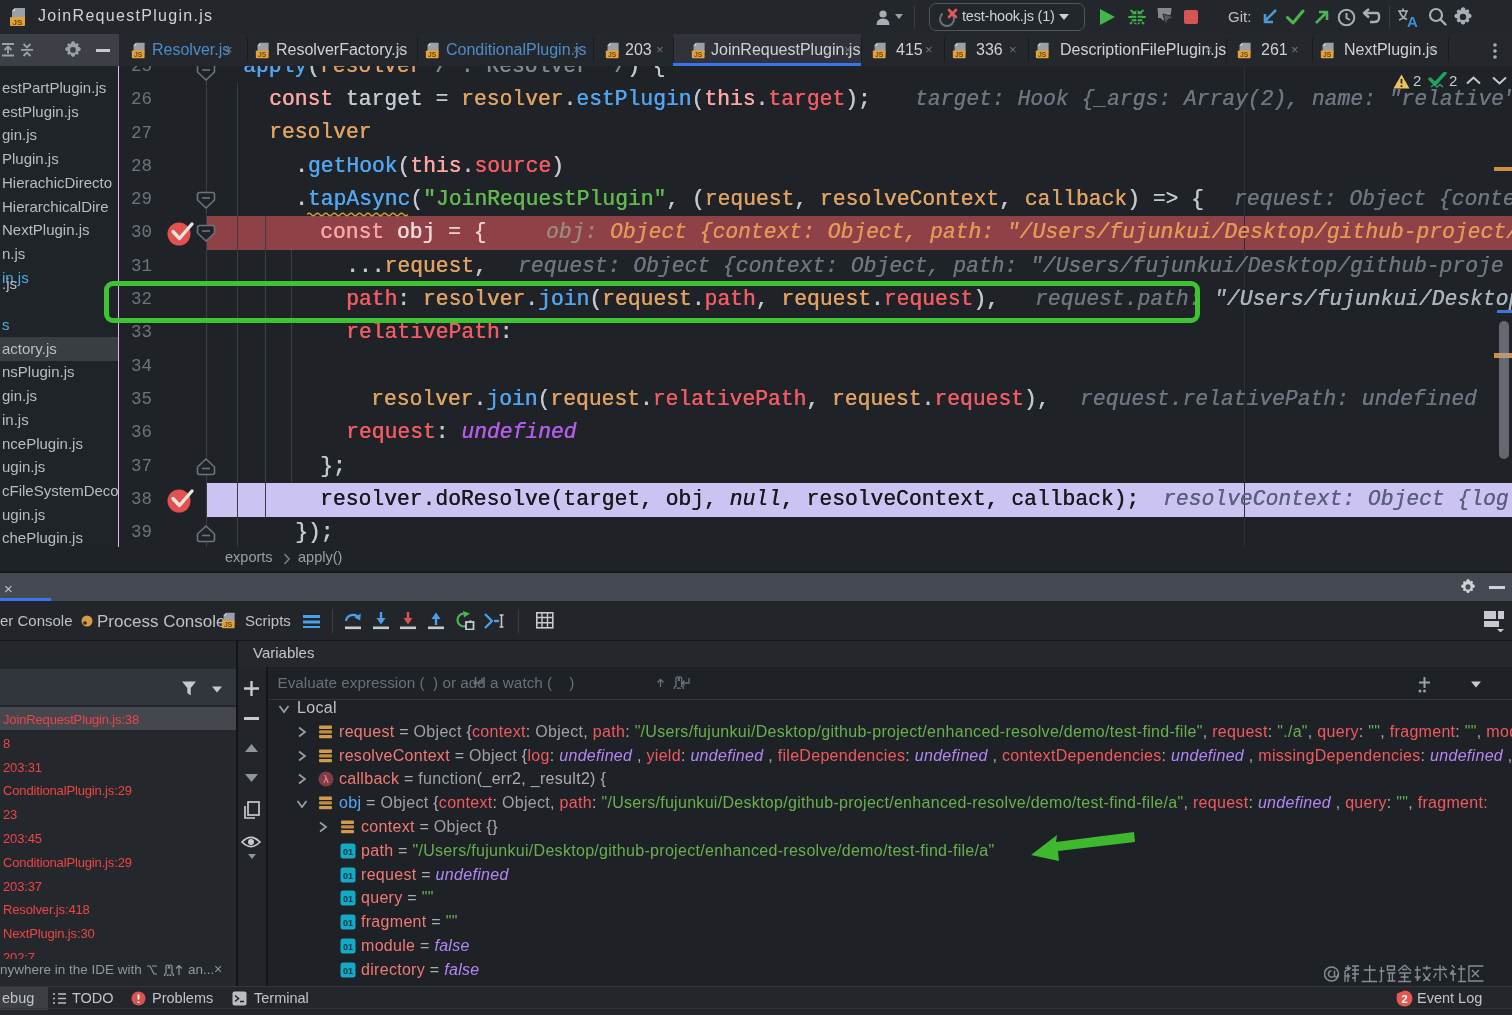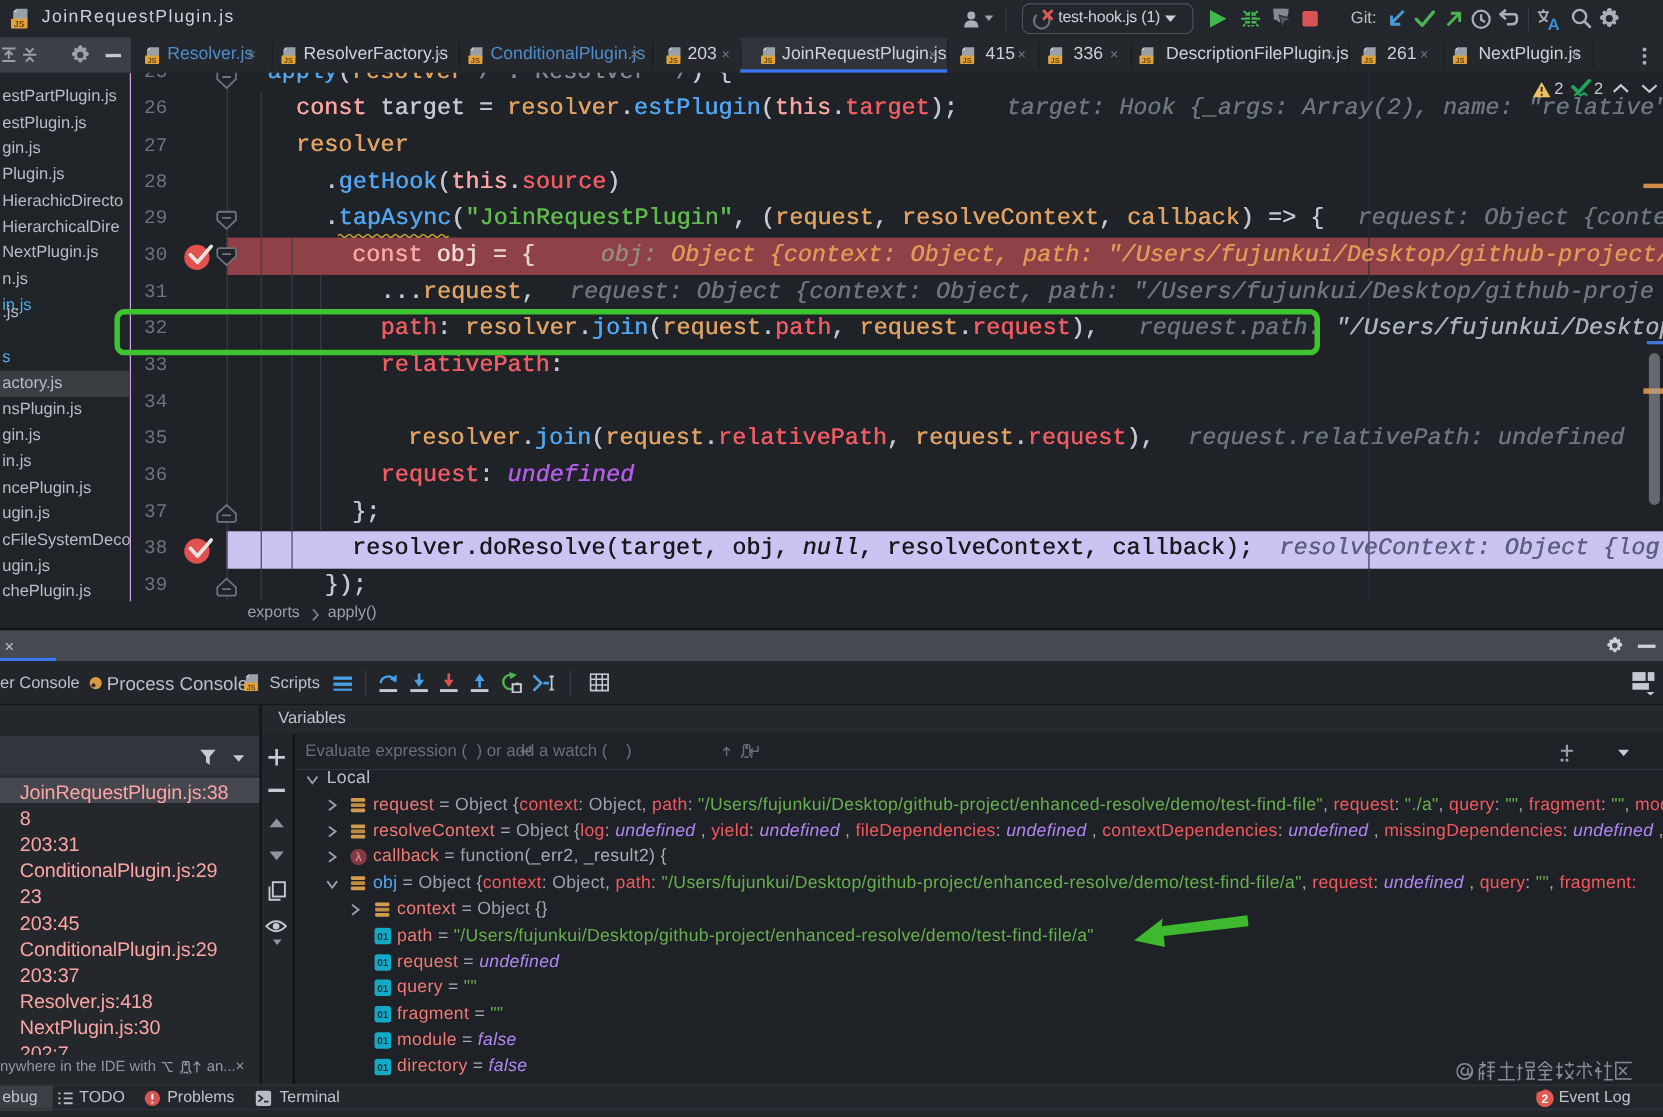--- a/index.html
+++ b/index.html
@@ -30,21 +30,21 @@
 #dbgstrip{left:0;top:573px;width:1512px;height:28px;background:#454a52;z-index:10}
 #dbgtools{left:0;top:601px;width:1512px;height:40px;background:#22262a;border-bottom:1px solid #15181a;z-index:10}
 #dbglower{left:0;top:641px;width:1512px;height:345px;background:#1e2226;z-index:5;overflow:hidden}
 .vrow{position:absolute;white-space:pre;font-size:16px;letter-spacing:0.3px;color:#a9adb3;height:24px;line-height:24px}
 .vname{color:#ef7a76}
 .vkey{color:#f2595f}
 .vobj{color:#9da1a7}
 .vstr{color:#68b04e}
 .vud{color:#b287f5;font-style:italic}
 .vblue{color:#56a8f5}
-.frow{position:absolute;left:18px;white-space:pre;font-size:18px;letter-spacing:-0.15px;color:#fca5a5;height:24px;line-height:24px}
+.frow{position:absolute;left:3px;white-space:pre;font-size:13px;letter-spacing:-0.15px;color:#ef4444;height:24px;line-height:24px}
 
 #statusbar{left:0;top:986px;width:1512px;height:29px;background:#23272b;border-top:1px solid #33373c;z-index:30}
 .sbitem{position:absolute;top:0;height:23px;line-height:23px;font-size:14.5px;color:#c0c4ca}
 </style></head>
 <body>
 <div id="titlebar" class="abs">
   <svg class="abs" style="left:9px;top:7px" width="20" height="20" viewBox="0 0 20 20">
       <path d="M6 1 L16 1 L16 12 L3 12 L3 4 Z" fill="#9aa0a8"></path>
       <path d="M6 1 L6 4 L3 4 Z" fill="#d6dade"></path>
       <rect x="1" y="10" width="15" height="9" rx="1" fill="#e2a33c"></rect>

